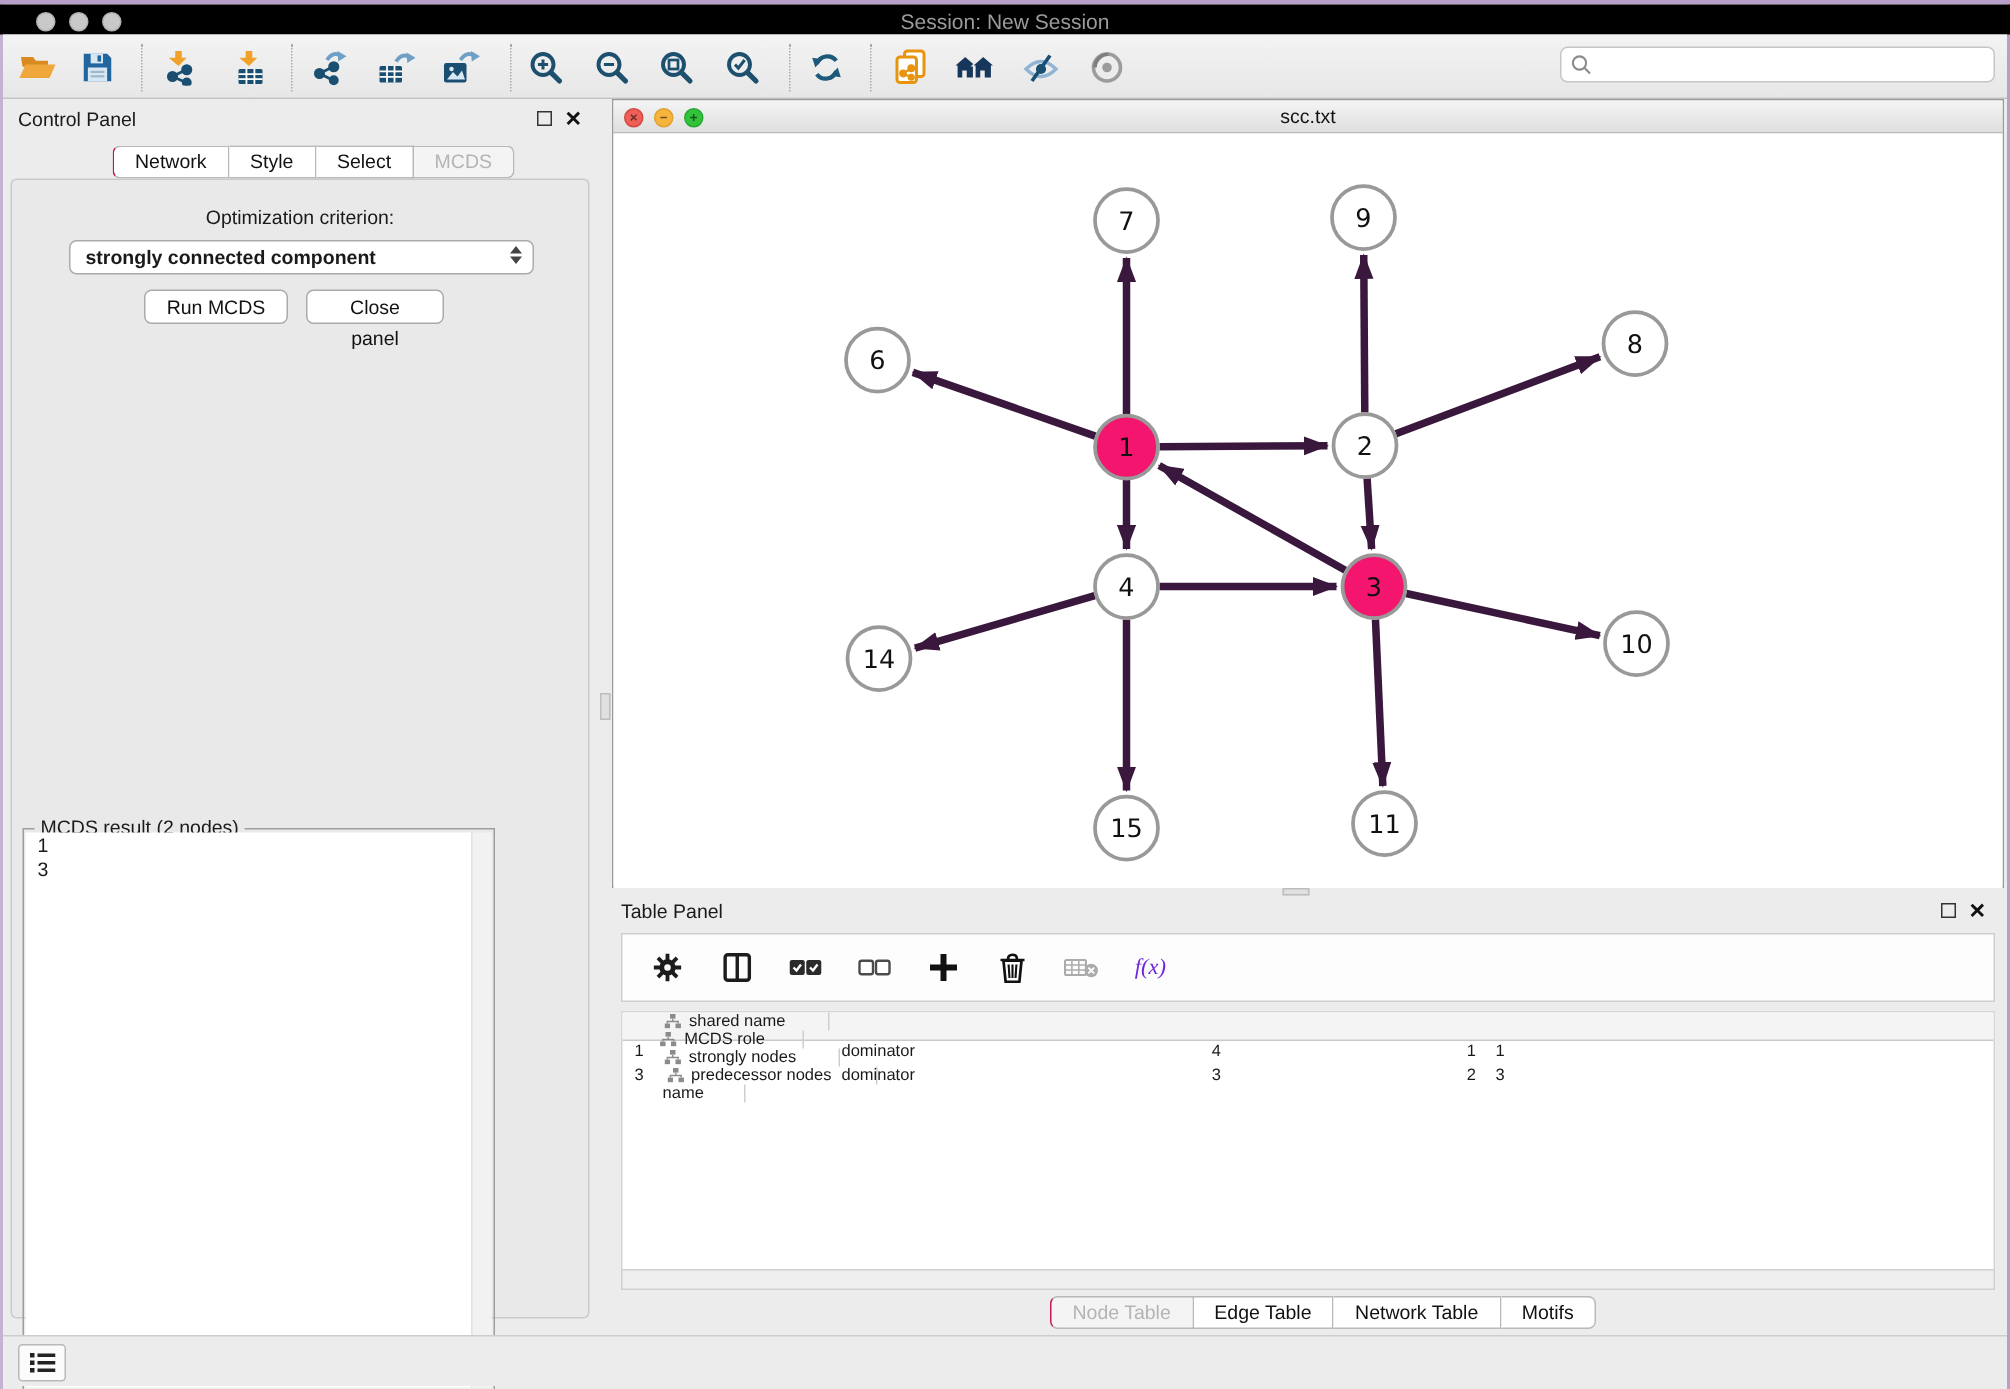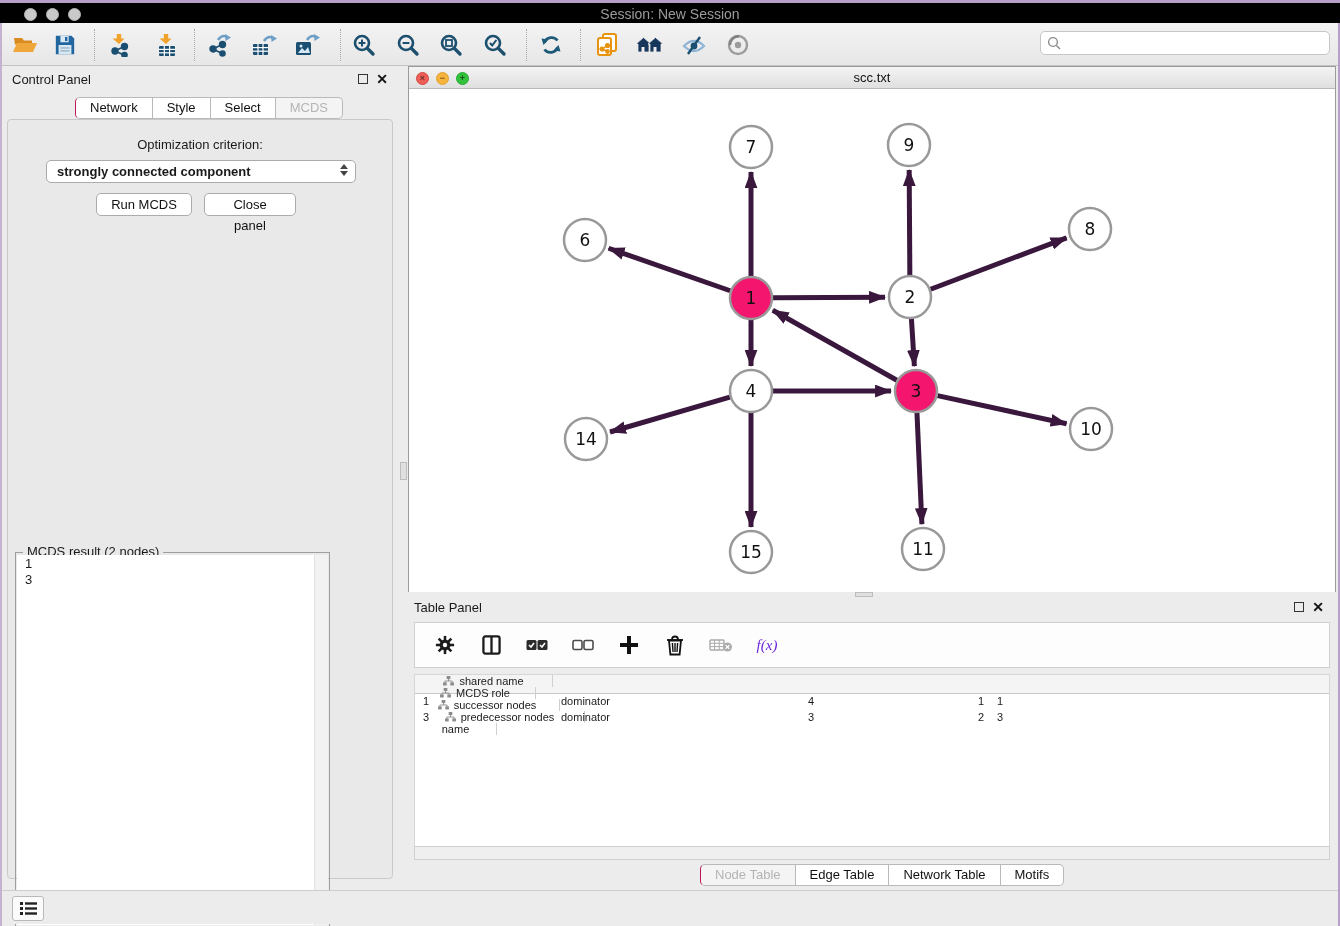--- a/index.html
+++ b/index.html
@@ -470,21 +470,21 @@
         </div>
         <div class="hcell c2">
           <svg width="11" height="10" viewBox="0 0 12 11">
               <g fill="#8b8b8b">
                 <rect x="4" y="0" width="4" height="3.4"></rect>
                 <rect x="0" y="7" width="4" height="3.4"></rect>
                 <rect x="8" y="7" width="4" height="3.4"></rect>
               </g>
               <path d="M6 3.4 V5.5 M2 7 V5.5 H10 V7" stroke="#8b8b8b" fill="none"></path>
             </svg>
-          <span>successor nodes</span>
+          <span>strongly nodes</span>
         </div>
         <div class="hcell c3">
           <svg width="11" height="10" viewBox="0 0 12 11">
               <g fill="#8b8b8b">
                 <rect x="4" y="0" width="4" height="3.4"></rect>
                 <rect x="0" y="7" width="4" height="3.4"></rect>
                 <rect x="8" y="7" width="4" height="3.4"></rect>
               </g>
               <path d="M6 3.4 V5.5 M2 7 V5.5 H10 V7" stroke="#8b8b8b" fill="none"></path>
             </svg>

